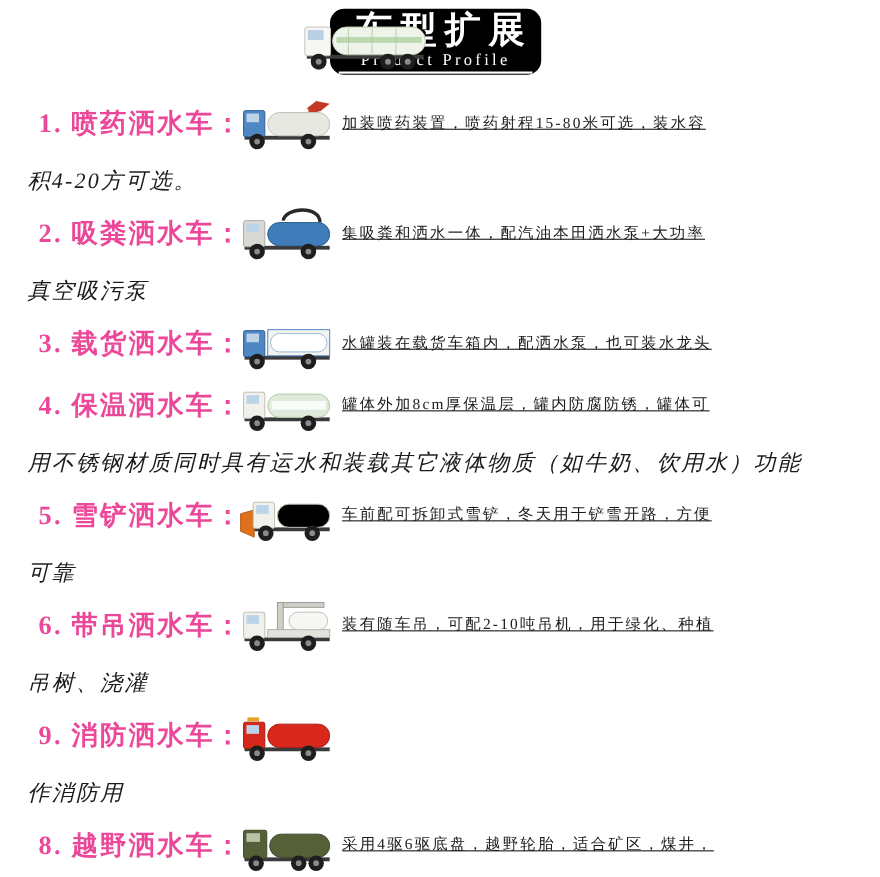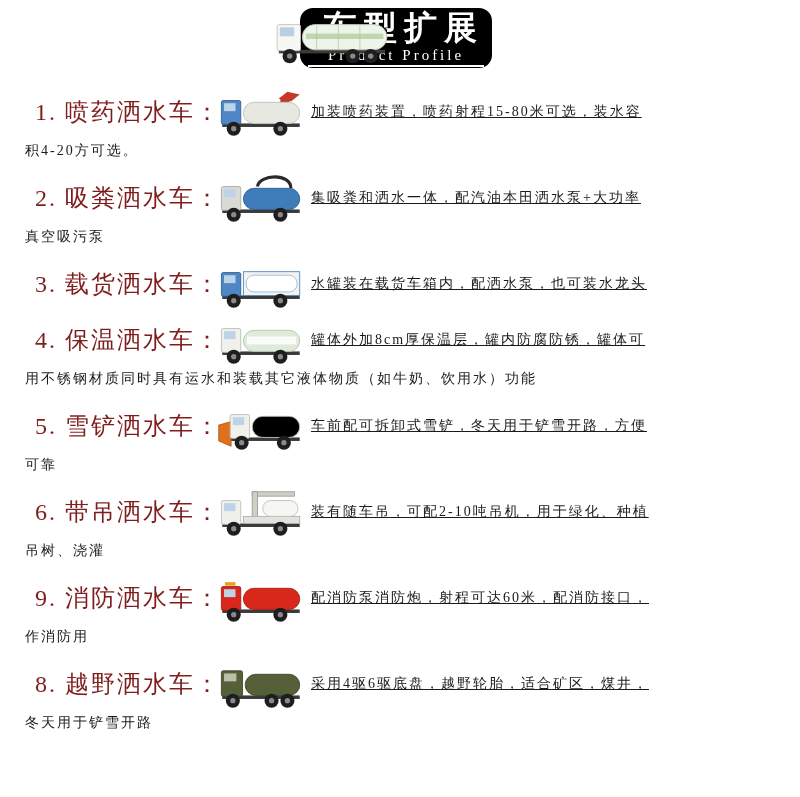--- a/index.html
+++ b/index.html
@@ -35,31 +35,31 @@
   }
 
   
   .items{padding:0 20px 0 25px;}
   .item{margin-bottom:8px;}
   .row1{
     display:flex;align-items:center;height:48px;
     padding-left:10px;white-space:nowrap;
   }
   .heading{
-    color:#7f1d1d;font-size:24px;font-weight:normal;
+    color:#ec4899;font-size:24px;font-weight:bold;
     letter-spacing:2px;flex:none;
   }
   .truck{
     flex:none;width:88px;height:56px;
     margin:-6px 6px -6px -4px;
   }
   .truck svg{width:100%;height:100%;display:block;}
   .desc1{font-size:14px;letter-spacing:2px;text-decoration:underline;}
   .row2{
-    font-size:14px;letter-spacing:2px;line-height:30px;margin-top:0;
+    font-size:20px;letter-spacing:2px;line-height:30px;margin-top:14px;font-style:italic;
   }
 </style>
 </head>
 <body>
 
 <div class="page">
 
   <div class="header">
     <div class="header-box">
       <div class="header-title">车型扩展</div>
@@ -222,21 +222,20 @@
             <rect x="6" y="42" width="88" height="4" fill="#3a3a3a"></rect>
             <rect x="5" y="16" width="22" height="27" rx="2" fill="#d8281c" stroke="#a81b12"></rect>
             <rect x="8" y="19" width="13" height="9" fill="#bcd3e8"></rect>
             <rect x="30" y="18" width="64" height="24" rx="12" fill="#d8281c" stroke="#a81b12"></rect>
             <circle cx="19" cy="48" r="8" fill="#1e1e1e"></circle>
               <circle cx="19" cy="48" r="3" fill="#8a8a8a"></circle>
             <circle cx="72" cy="48" r="8" fill="#1e1e1e"></circle>
               <circle cx="72" cy="48" r="3" fill="#8a8a8a"></circle>
           </svg>
         </span>
-        <span class="desc1">配消防泵消防炮，射程可达60米，配消防接口，</span>
       </div>
       <div class="row2">作消防用</div>
     </div>
 
     <div class="item">
       <div class="row1">
         <span class="heading">8. 越野洒水车：</span>
         <span class="truck">
           <svg viewBox="0 0 100 58" xmlns="http://www.w3.org/2000/svg">
             <rect x="6" y="42" width="88" height="4" fill="#3a3a3a"></rect>

